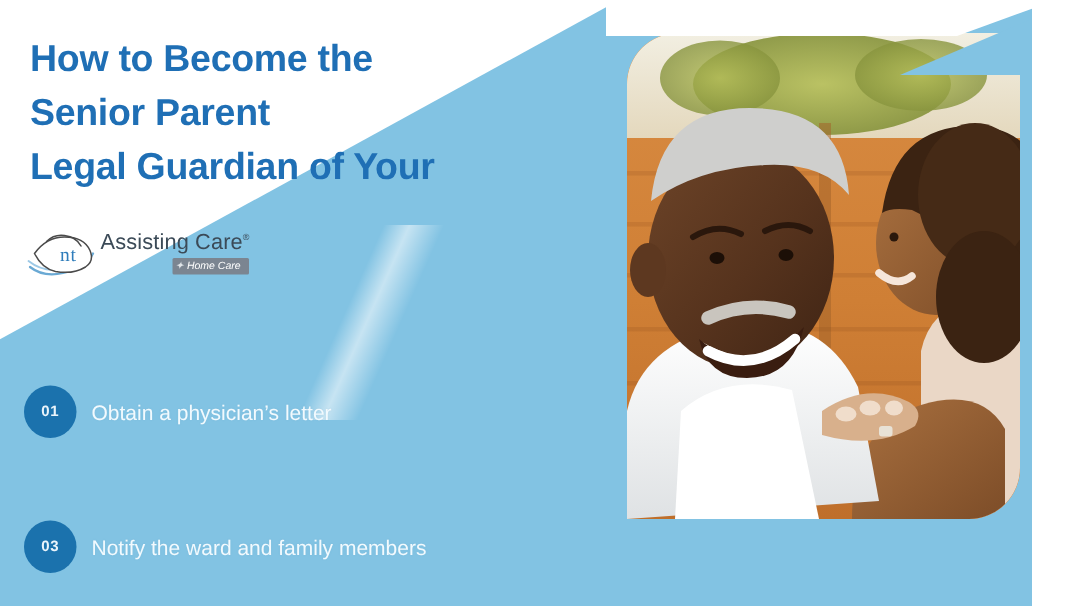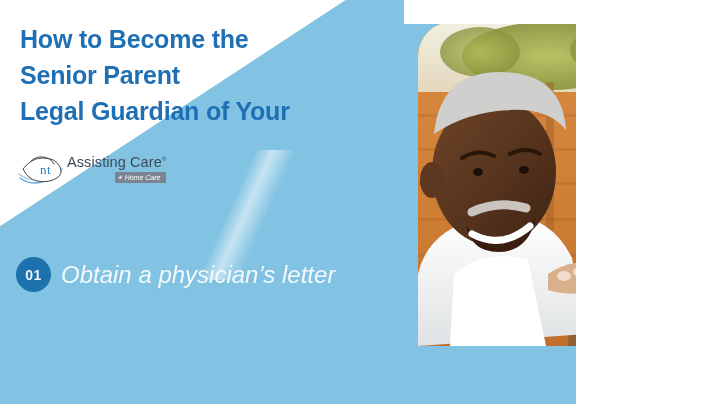--- a/index.html
+++ b/index.html
@@ -6,21 +6,21 @@
     margin: 0;
     padding: 0;
     background: #ffffff;
   }
   body {
     font-family: "Liberation Sans", sans-serif;
   }
 
   #slide {
     position: relative;
-    width: 576px;
+    width: 688px;
     height: 404px;
     overflow: hidden;
     background: #ffffff;
   }
 
   
   .bg-white {
     position: absolute;
     inset: 0;
     background: #ffffff;
@@ -144,35 +144,34 @@
     align-items: center;
     height: 45px;
   }
   .step-badge {
     flex: 0 0 auto;
     width: 35px;
     height: 35px;
     border-radius: 50%;
     background: #1b72ad;
     color: #eaf4fb;
-    font-size: 14px;
+    font-size: 10px;
     font-weight: bold;
     letter-spacing: .5px;
     display: flex;
     align-items: center;
     justify-content: center;
   }
   .step-label {
     margin-left: 10px;
     color: #f2fafe;
-    font-size: 24px;
+    font-size: 14px;
     line-height: 1;
     white-space: nowrap;
     text-shadow: 0 0 1px rgba(120,175,205,.35);
-    font-style: italic;
   }
 </style>
 </head>
 <body>
 
 <div id="slide">
 
   <div class="bg-white"></div>
   <div class="bg-blue"></div>
   <div class="bg-diag-soft"></div>
@@ -283,17 +282,19 @@
 
     <div class="step">
       <div class="step-badge">01</div>
       <div class="step-label">Obtain a physician’s letter</div>
     </div>
 
     <div class="step">
     </div>
 
     <div class="step">
+      <div class="step-badge">03</div>
+      <div class="step-label">Notify the ward and family members</div>
     </div>
 
   </div>
 
 </div>
 
 </body></html>

